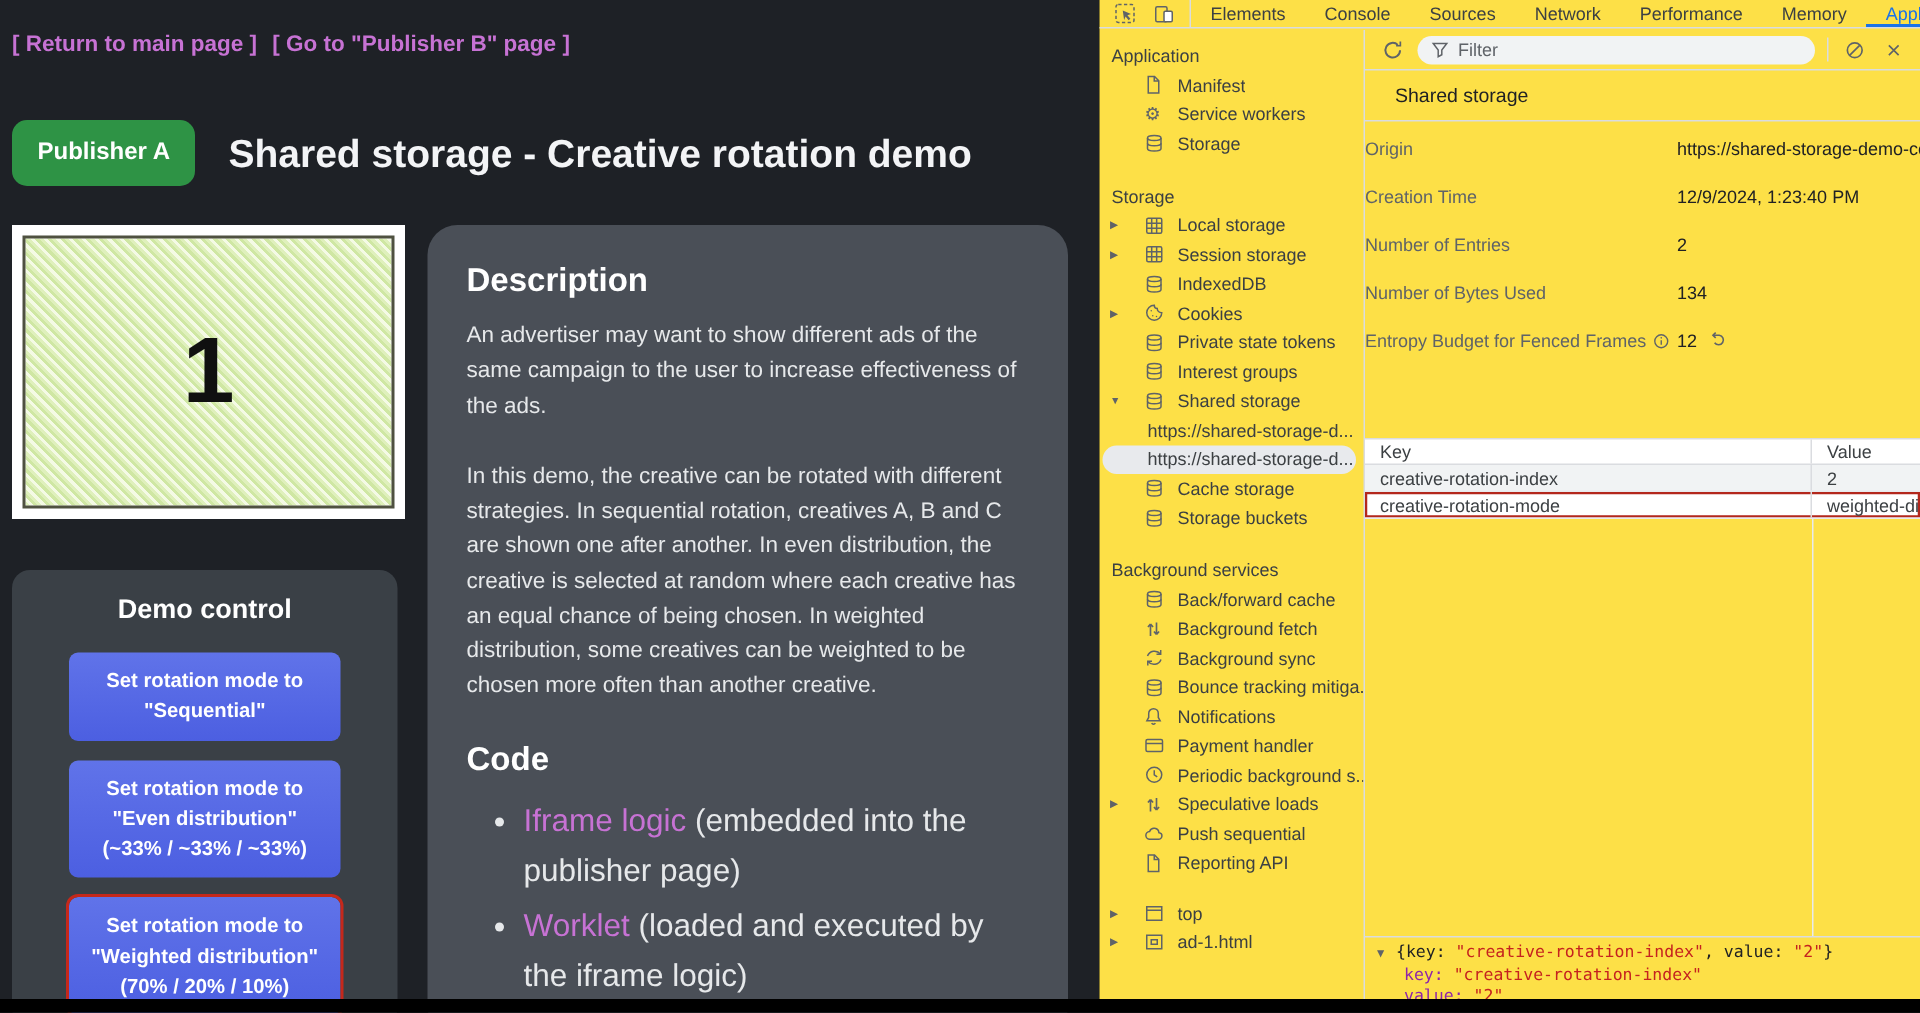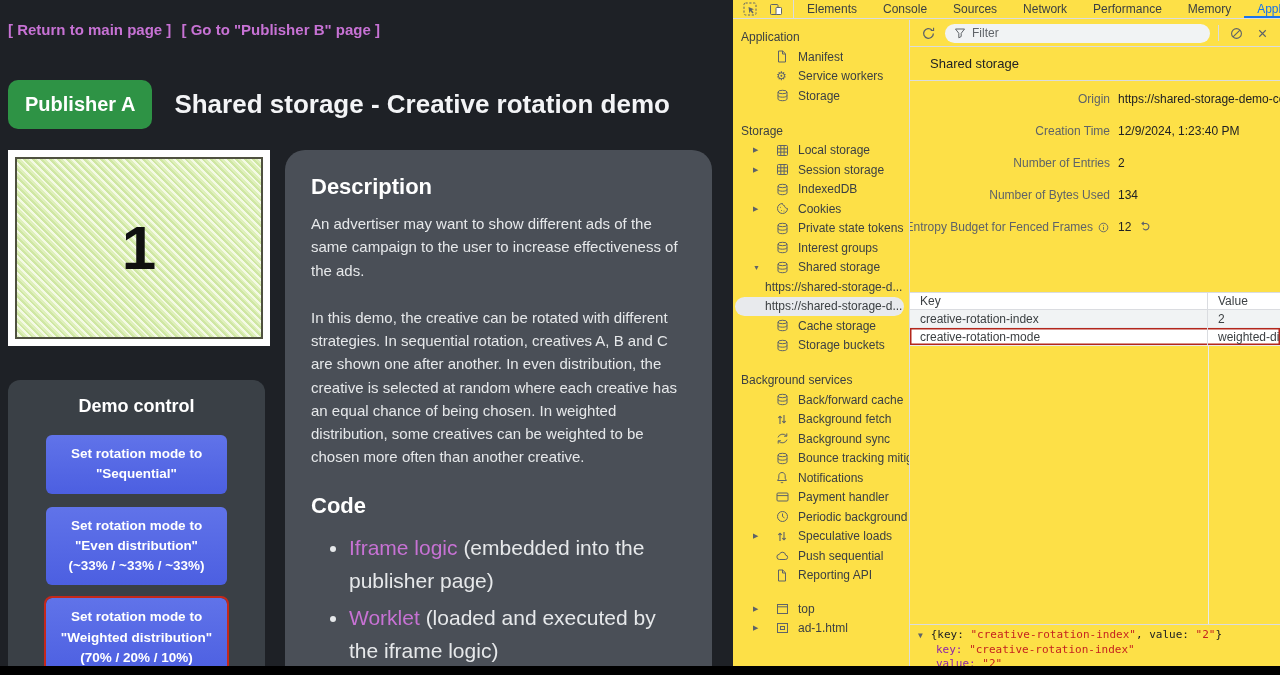--- a/index.html
+++ b/index.html
@@ -7,21 +7,21 @@
   body {
     width:1280px; height:675px; position:relative; overflow:hidden;
     background:#000; font-family:"Liberation Sans", sans-serif;
   }
 
   
   .page { position:absolute; top:0; left:0; width:733px; height:675px; background:#1e2126; overflow:hidden; }
   .nav-links { position:absolute; top:21px; left:8px; font-size:15px; font-weight:bold; }
   .nav-link { color:#c772d4; text-decoration:none; margin-right:6px; cursor:pointer; }
   .header-row { position:absolute; top:80px; left:8px; display:flex; align-items:center; }
-  .badge { background:#2e9345; color:#fff; font-size:20px; font-weight:bold; padding:13px 17px; border-radius:10px; }
+  .badge { background:#2e9345; color:#fff; font-size:16px; font-weight:bold; padding:13px 17px; border-radius:10px; }
   .page-title { font-size:26px; font-weight:bold; color:#f3f4f6; margin:0 0 0 22px; white-space:nowrap; }
 
   .creative-frame { position:absolute; top:150px; left:8px; width:262px; height:196px; background:#fff; padding:7px; cursor:pointer; }
   .creative {
     width:100%; height:100%; border:2px solid #4f5140;
     display:flex; align-items:center; justify-content:center;
     background:repeating-linear-gradient(45deg,#dff0bc 0 2px,#f4fae5 2px 4px,#cfe7a3 4px 6px);
   }
   .creative-number { font-size:62px; font-weight:bold; color:#101010; line-height:1; }
 
@@ -47,39 +47,39 @@
   .dt-tabbar { height:19px; display:flex; align-items:center; border-bottom:1px solid #dadce0; }
   .dt-tabicons { display:flex; align-items:center; gap:8px; padding:0 8px; height:100%; border-right:1px solid #dadce0; }
   .dt-tabs { display:flex; height:100%; }
   .dt-tab { padding:0 13px; display:flex; align-items:center; color:#3c4043; white-space:nowrap; cursor:pointer; }
   .dt-tab.active { color:#1a73e8; box-shadow:inset 0 -2px 0 #1a73e8; }
 
   .dt-body { position:absolute; top:20px; left:0; right:0; bottom:0; display:flex; }
   .dt-sidebar { width:177px; flex:none; border-right:1px solid #dadce0; padding-top:6px; overflow:hidden; }
   .sb-section { margin-bottom:14px; }
   .sb-header { padding:4px 8px 3px; color:#3c4043; }
-  .sb-item { display:flex; align-items:center; height:19.5px; padding-left:20px; cursor:pointer; white-space:nowrap; overflow:hidden; }
+  .sb-item { display:flex; align-items:center; height:19.5px; padding-left:7px; cursor:pointer; white-space:nowrap; overflow:hidden; }
   .sb-arrow { width:12px; flex:none; font-size:7px; color:#5f6368; }
   .sb-icon { width:14px; flex:none; margin-left:11px; margin-right:8px; display:flex; align-items:center; color:#5f6368; font-size:12px; line-height:1; }
   .sb-label { overflow:hidden; text-overflow:clip; white-space:nowrap; }
   .sb-item.sb-child { padding-left:32px; }
   .sb-item.selected { background:#e8eaed; border-radius:11px; margin:0 5px 0 2px; padding-left:30px; }
 
   .dt-main { flex:1; position:relative; overflow:hidden; }
   .dt-toolbar { height:27px; display:flex; align-items:center; gap:8px; padding:0 9px; border-bottom:1px solid #dadce0; }
   .tb-icon { display:flex; align-items:center; justify-content:center; width:18px; height:18px; flex:none; cursor:pointer; color:#5f6368; }
   .tb-icon.xs { width:13px; height:13px; }
   .filter-pill { flex:1; height:19px; background:#f1f3f4; border-radius:10px; display:flex; align-items:center; gap:6px; padding:0 8px; cursor:text; }
   .filter-text { color:#5f6368; font-size:12px; }
   .tb-sep { width:1px; height:16px; background:#dadce0; flex:none; }
 
   .panel-title-row { height:34px; line-height:34px; padding-left:20px; font-size:13px; color:#202124; border-bottom:1px solid #dadce0; }
   .meta { padding-top:2px; }
   .meta-row { display:flex; align-items:center; height:32px; }
-  .meta-label { width:200px; flex:none; display:flex; justify-content:flex-end; align-items:center; gap:4px; color:#5f6368; white-space:nowrap; }
+  .meta-label { width:200px; flex:none; display:flex; align-items:center; gap:4px; color:#5f6368; white-space:nowrap; }
   .meta-value { margin-left:8px; color:#202124; display:flex; align-items:center; gap:7px; white-space:nowrap; overflow:hidden; }
 
   .kv-table { position:absolute; top:272px; left:0; right:0; }
   .t-row { display:flex; height:18px; border-bottom:1px solid #e8eaed; background:#fff; }
   .t-row.head { border-top:1px solid #dadce0; border-bottom:1px solid #dadce0; color:#3c4043; }
   .t-row.shaded { background:#f1f3f4; }
   .t-row.hl { box-shadow:inset 0 0 0 1.5px #b3271c; }
   .t-key { width:298px; flex:none; padding-left:10px; border-right:1px solid #dadce0; display:flex; align-items:center; white-space:nowrap; overflow:hidden; }
   .t-val { flex:1; padding-left:10px; display:flex; align-items:center; white-space:nowrap; overflow:hidden; }
 

